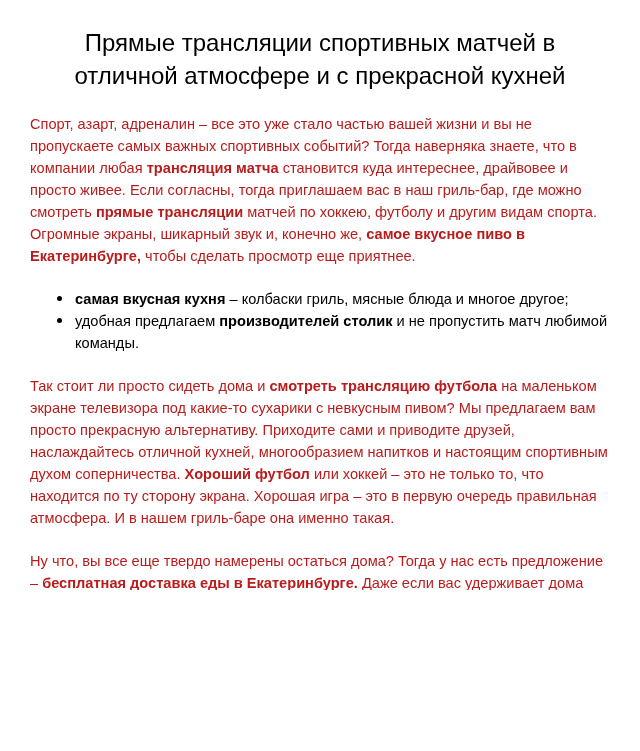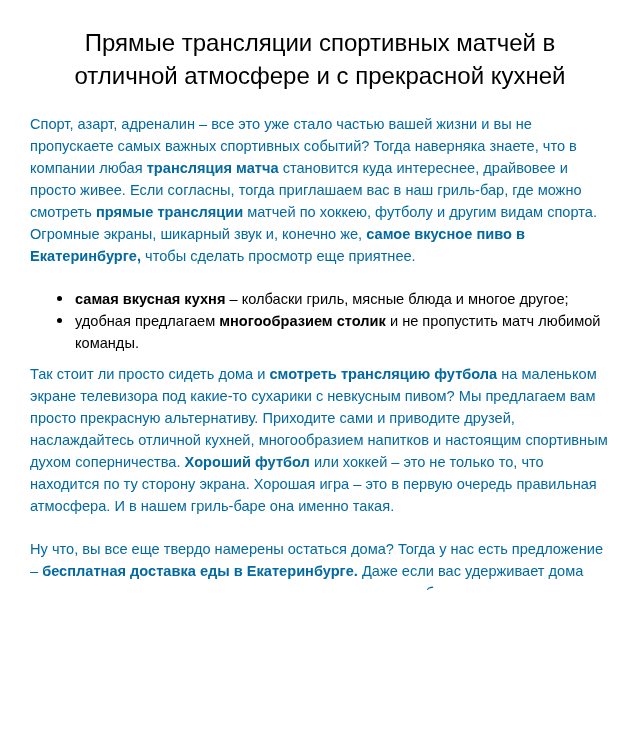--- a/index.html
+++ b/index.html
@@ -35,29 +35,29 @@
     letter-spacing: 0px;
   }
   .body-block {
     padding: 0 27px 0 30px;
     margin-top: 21px;
   }
   p.para {
     margin: 0 0 21px 0;
     font-size: 14.6px;
     line-height: 22px;
-    color: #0369a1;
+    color: #b91c1c;
     text-align: left;
   }
   p.para:last-child {
     margin-bottom: 0;
   }
   ul.bullets {
     list-style: none;
-    margin: 0 0 9px 0;
+    margin: 0 0 21px 0;
     padding: 0;
   }
   ul.bullets li {
     position: relative;
     padding-left: 45px;
     margin: 0 0 0 0;
     font-size: 14.6px;
     line-height: 22px;
     color: #000000;
   }
@@ -102,21 +102,21 @@
 
   <h1 class="doc-title">Прямые трансляции спортивных матчей в отличной атмосфере и с прекрасной кухней</h1>
 
   <div class="body-block">
 
     <p class="para"><span>Спорт, азарт, адреналин – все это уже стало частью вашей жизни и вы не пропускаете самых важных спортивных событий? Тогда наверняка знаете, что в компании любая </span><b>трансляция матча</b><span> становится куда интереснее, драйвовее и просто живее. Если согласны, тогда приглашаем вас в наш гриль-бар, где можно смотреть </span><b>прямые трансляции</b><span> матчей по хоккею, футболу и другим видам спорта. Огромные экраны, шикарный звук и, конечно же, </span><b>самое вкусное пиво в Екатеринбурге,</b><span> чтобы сделать просмотр еще приятнее.</span></p>
 
 
     <ul class="bullets">
       <li><span class="bullet-dot"></span><span></span><b>самая вкусная кухня</b><span> – колбаски гриль, мясные блюда и многое другое;</span></li>
-      <li><span class="bullet-dot"></span><span>удобная предлагаем </span><b>многообразием столик</b><span> и не пропустить матч любимой команды.</span></li>
+      <li><span class="bullet-dot"></span><span>удобная предлагаем </span><b>производителей столик</b><span> и не пропустить матч любимой команды.</span></li>
     </ul>
 
     <p class="para"><span>Так стоит ли просто сидеть дома и </span><b>смотреть трансляцию футбола</b><span> на маленьком экране телевизора под какие-то сухарики с невкусным пивом? Мы предлагаем вам просто прекрасную альтернативу. Приходите сами и приводите друзей, наслаждайтесь отличной кухней, многообразием напитков и настоящим спортивным духом соперничества. </span><b>Хороший футбол</b><span> или хоккей – это не только то, что находится по ту сторону экрана. Хорошая игра – это в первую очередь правильная атмосфера. И в нашем гриль-баре она именно такая.</span></p>
 
     <p class="para"><span>Ну что, вы все еще твердо намерены остаться дома? Тогда у нас есть предложение – </span><b>бесплатная доставка еды в Екатеринбурге.</b><span> Даже если вас удерживает дома непогода или домашние дела, это не повод отказывать себе в удовольствии смотреть </span><b>трансляцию матча</b><span> со вкусом. Ну и, конечно же, мы можем доставить напитки и блюда в ваш офис. Просто оформите заказ и ждите звонка нашего курьера.</span></p>
 
   </div>
 
   <div class="footer-link-row">
     <a class="source-link" href="#">https://text.ru/antiplagiat/5c1259074f830</a>

